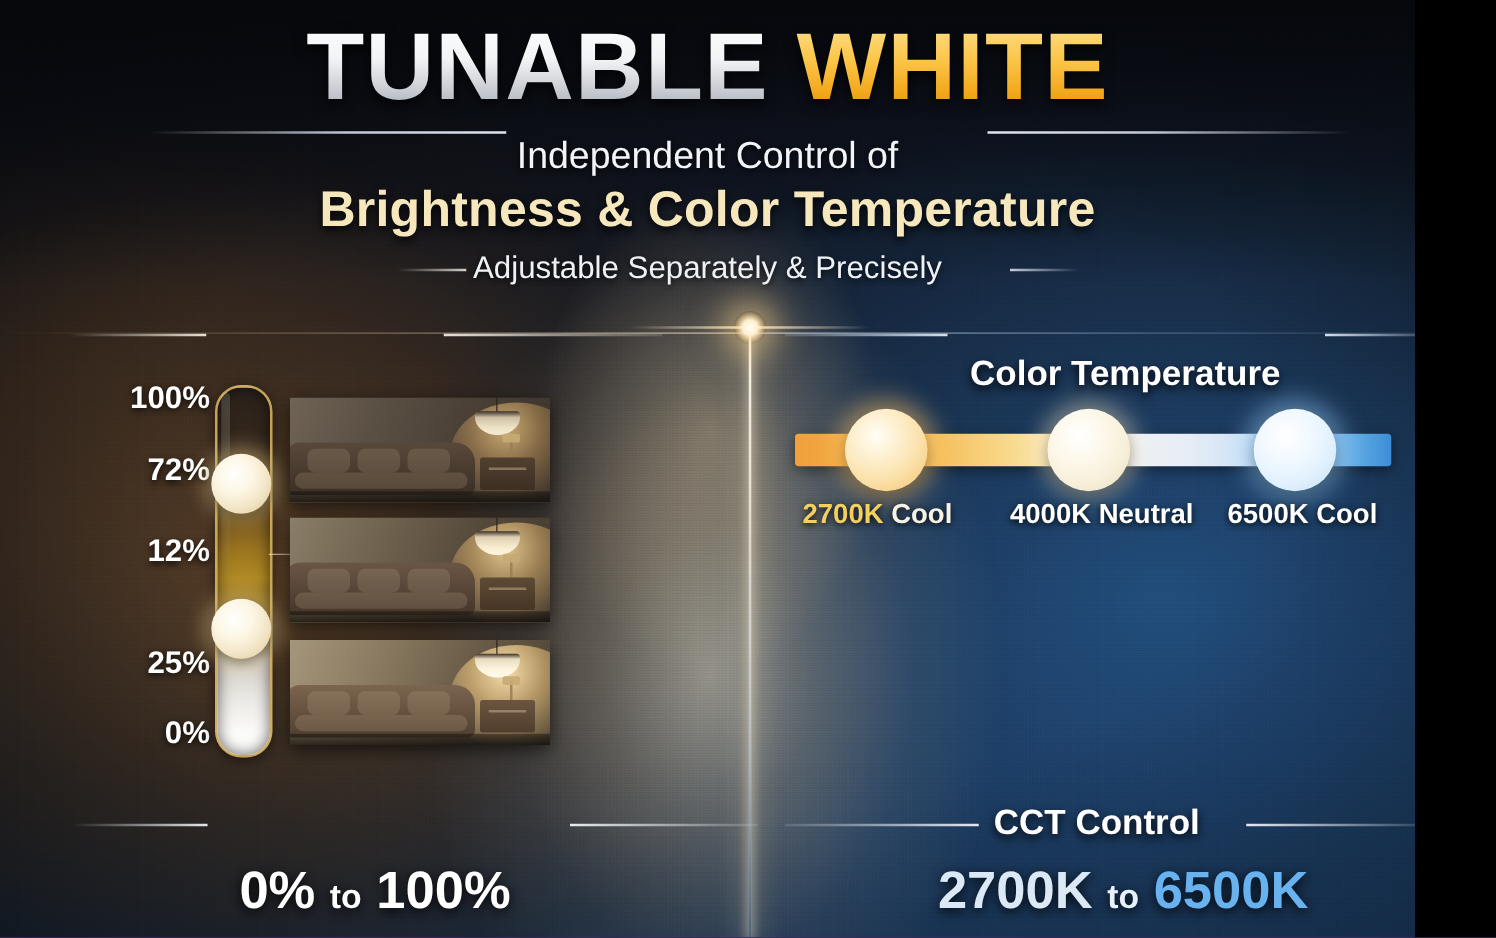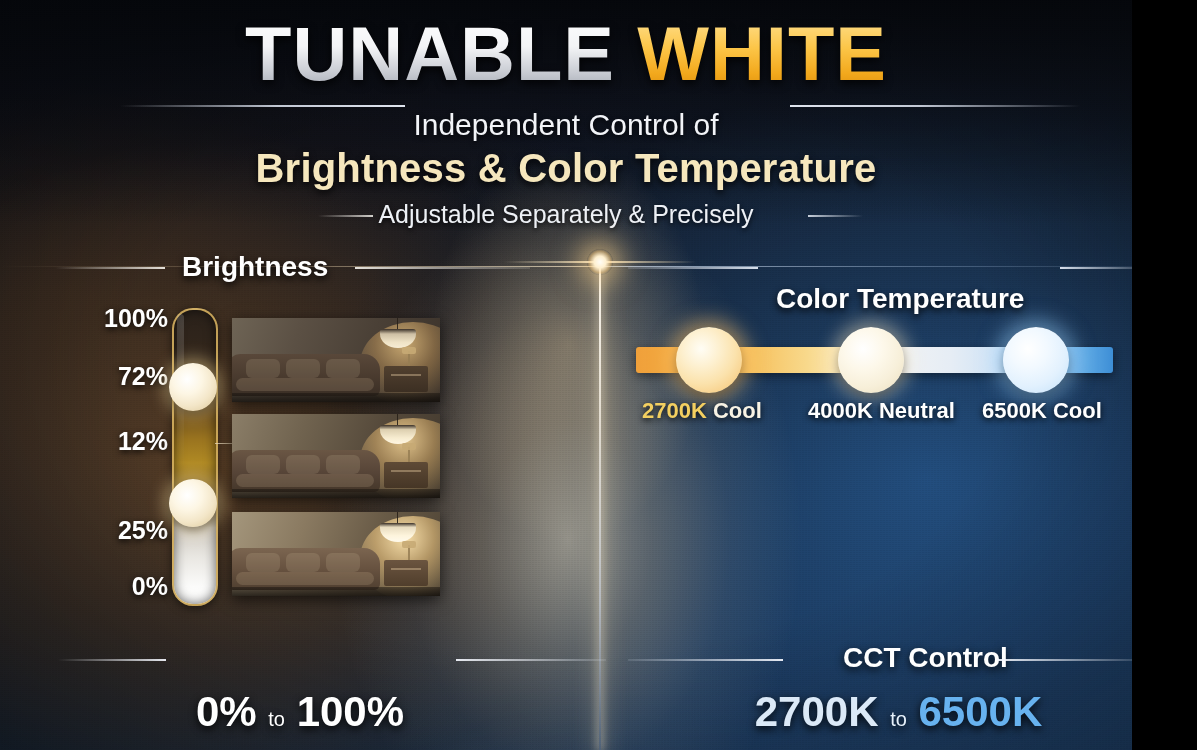--- a/index.html
+++ b/index.html
@@ -272,35 +272,35 @@
   .cct-label.l-cool{left:982px;color:#ffffff;}
   .cct-label .k-warm{color:#f3cf60;}
   .cct-label .w-warm{color:#f7f2e4;}
 
   
   .foot-head{
     position:absolute;font-size:28px;font-weight:700;color:#ffffff;
     text-shadow:0 3px 8px rgba(0,0,0,.9);white-space:nowrap;
   }
   .foot-head.fh-left{left:183px;top:642px;}
-  .foot-head.fh-right{left:843px;top:642px;}
+  .foot-head.fh-right{left:795px;top:642px;}
 
   .foot-rule{position:absolute;top:659px;height:2px;}
   .fr-l1{left:58px;width:108px;background:linear-gradient(90deg,rgba(235,240,250,0),rgba(245,248,255,.92));}
   .fr-l2{left:456px;width:150px;background:linear-gradient(90deg,rgba(245,248,255,.92),rgba(225,235,250,.12));}
   .fr-r1{left:628px;width:155px;background:linear-gradient(90deg,rgba(225,235,250,.12),rgba(245,248,255,.92));}
   .fr-r2{left:997px;width:160px;background:linear-gradient(90deg,rgba(245,248,255,.92),rgba(225,235,250,0));}
 
   .foot-val{
     position:absolute;font-weight:700;white-space:nowrap;
     text-shadow:0 3px 9px rgba(0,0,0,.9);
   }
   .foot-val.fv-left{left:0;width:600px;text-align:center;top:688px;font-size:42px;color:#ffffff;}
   .foot-val.fv-right{left:600px;width:597px;text-align:center;top:688px;font-size:42px;}
-  .foot-val .small{font-size:20px;font-weight:400;}
+  .foot-val .small{font-size:27px;font-weight:700;}
   .fv-right .k-from{color:#dbe9f7;}
   .fv-right .k-to{color:#67b2ef;}
   .fv-right .small{color:#e7f1fb;}
 </style>
 </head>
 <body>
 
 <div id="stage">
 
   <div class="bg bg-base"></div>
@@ -327,21 +327,20 @@
 
   <div class="hair-left"></div>
   <div class="hair-right"></div>
   <div class="beam"></div>
   <div class="beam-star">
     <i class="ray-h"></i>
       <i class="core"></i>
   </div>
 
   <div class="sec-rule sr-b-left"></div>
-  <div class="sec-head brightness">Brightness</div>
   <div class="sec-rule sr-b-right"></div>
 
   <div class="sec-rule sr-c-left"></div>
   <div class="sec-head cct">Color Temperature</div>
   <div class="sec-rule sr-c-right"></div>
 
   <div class="bt-ticks">
     <div class="bt-tick" style="top:4px">100%</div>
     <div class="bt-tick" style="top:62px">72%</div>
     <div class="bt-tick" style="top:127px">12%</div>

